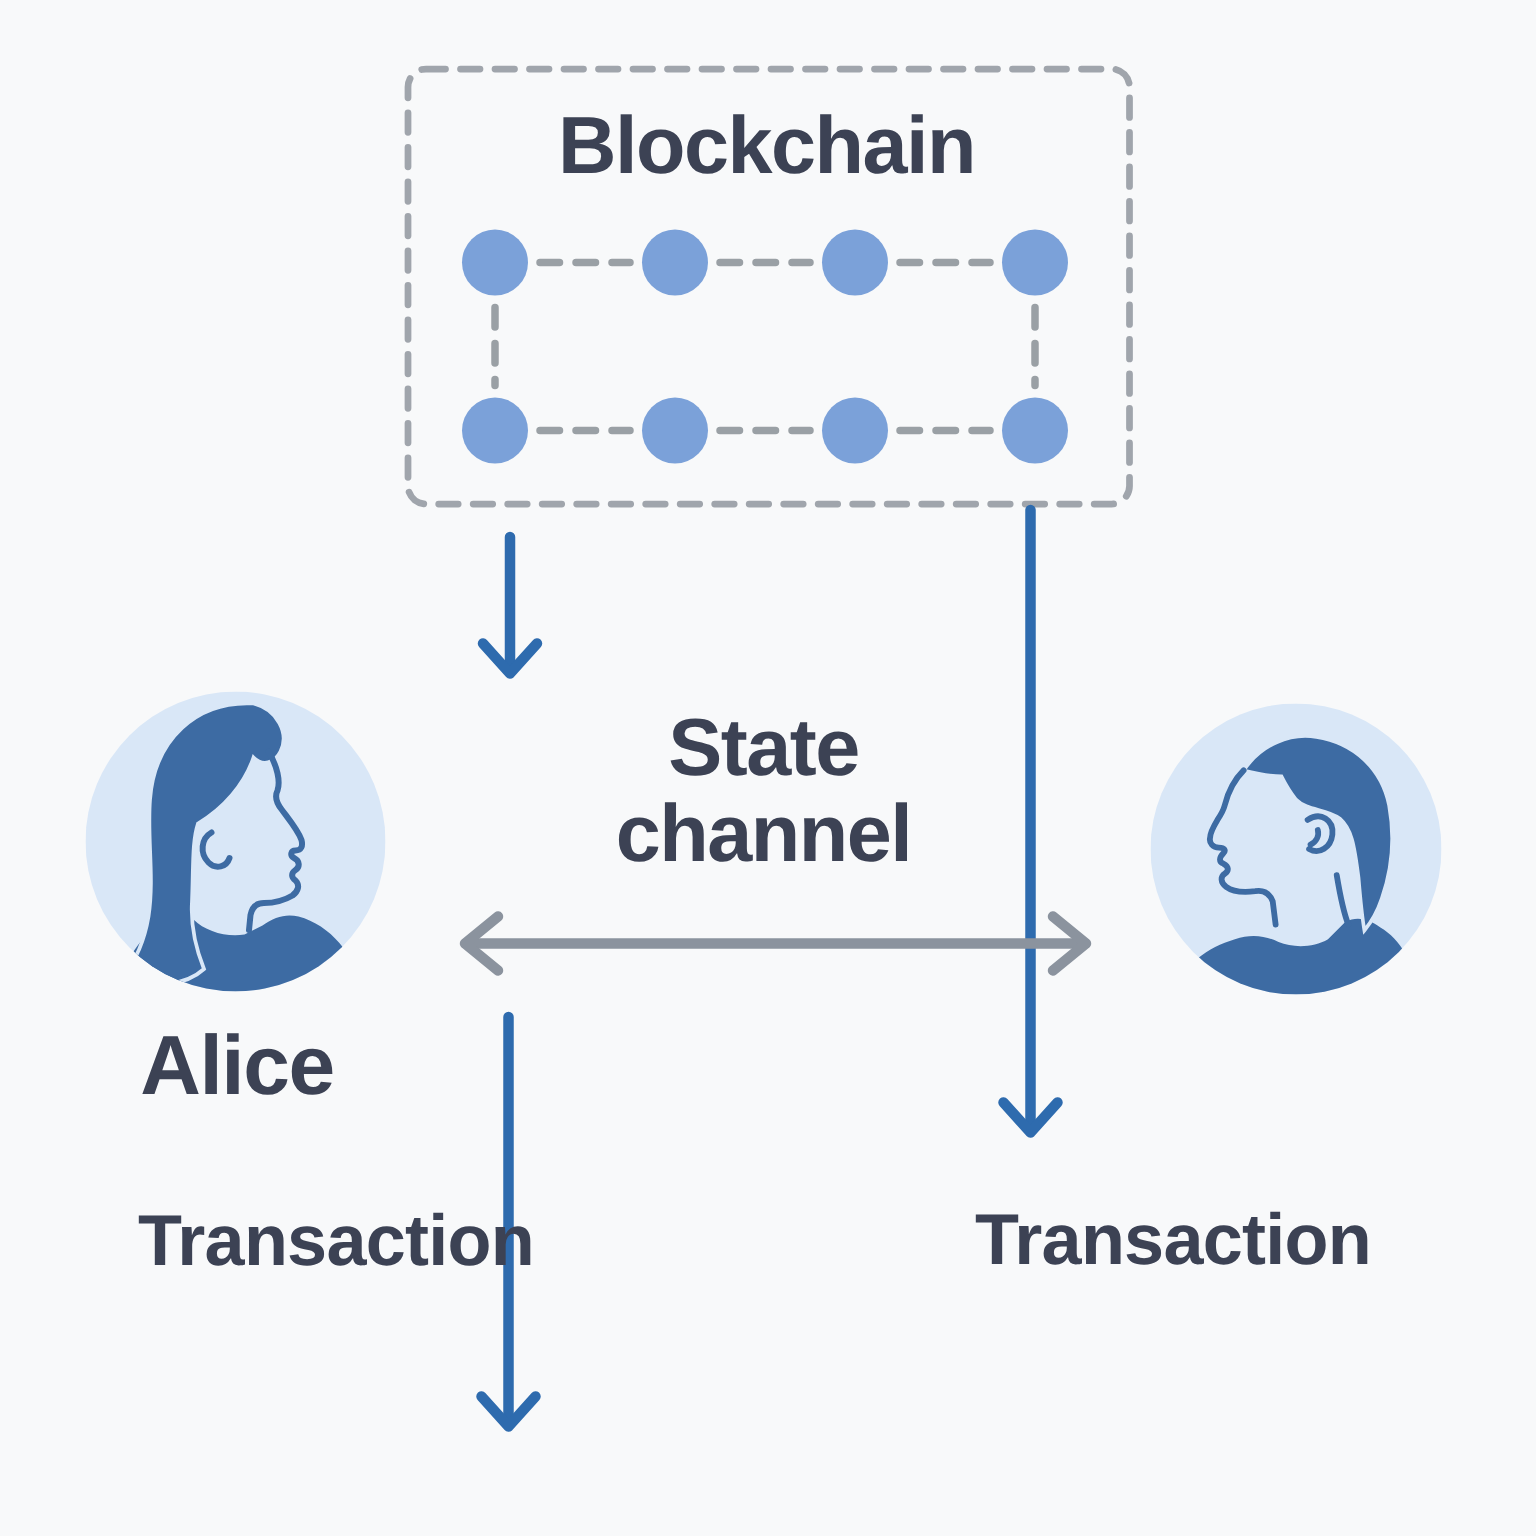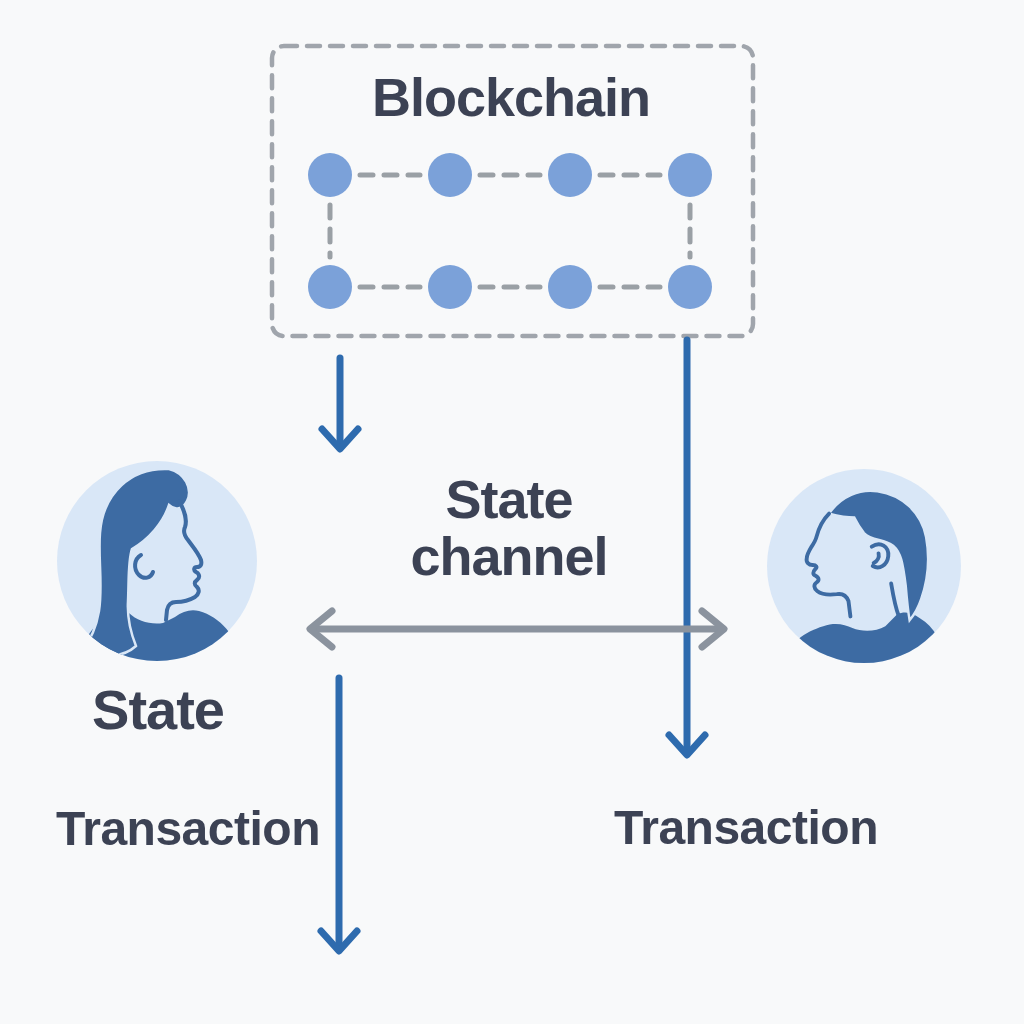--- a/index.html
+++ b/index.html
@@ -23,21 +23,21 @@
     transform:translate(-50%,-50%);
     color:var(--text-dark);
     font-weight:700;
     letter-spacing:-1px;
     text-align:center;
     white-space:nowrap;
     line-height:1.06;
   }
   .label.title{font-size:54px;}
   .label.name{font-size:56px;}
-  .label.small{font-size:48px;letter-spacing:-0.5px;}
+  .label.small{font-size:48px;letter-spacing:-0.5px;margin-left:36px;}
   .label.wrap{white-space:normal;width:280px;}
 
   
   .chain-link{stroke:var(--connector-gray);stroke-width:5;stroke-dasharray:13 11;stroke-linecap:round;fill:none;}
   .chain-node{fill:var(--node-blue);}
 
   .box-border{fill:none;stroke:var(--dash-gray);stroke-width:4.5;stroke-dasharray:13 10;stroke-linecap:round;}
 
   .arrow line,.arrow polyline{fill:none;stroke-width:7;stroke-linecap:round;stroke-linejoin:round;}
   .arrow.blue line,.arrow.blue polyline{stroke:var(--arrow-blue);}
@@ -157,20 +157,20 @@
                C 51 99 52 101 50 103 C 47 106 47 109 50 110
                C 54 112 54 115 51 117 C 48 119 48 123 52 126
                C 56 129 64 130 72 129 C 78 128 82 131 84 136 L 86 152"></path>
     </g>
   </svg>
 
   <div class="label title" style="left:511px;top:98px;">Blockchain</div>
 
   <div class="label title wrap" style="left:509px;top:528px;text-align:center;">State channel</div>
 
-  <div class="label name" style="left:158px;top:710px;">State</div>
+  <div class="label name" style="left:158px;top:710px;">Alice</div>
 
 
   <div class="label small" style="left:188px;top:829px;">Transaction</div>
 
   <div class="label small" style="left:746px;top:828px;">Transaction</div>
 
 </div>
 
 </body></html>

